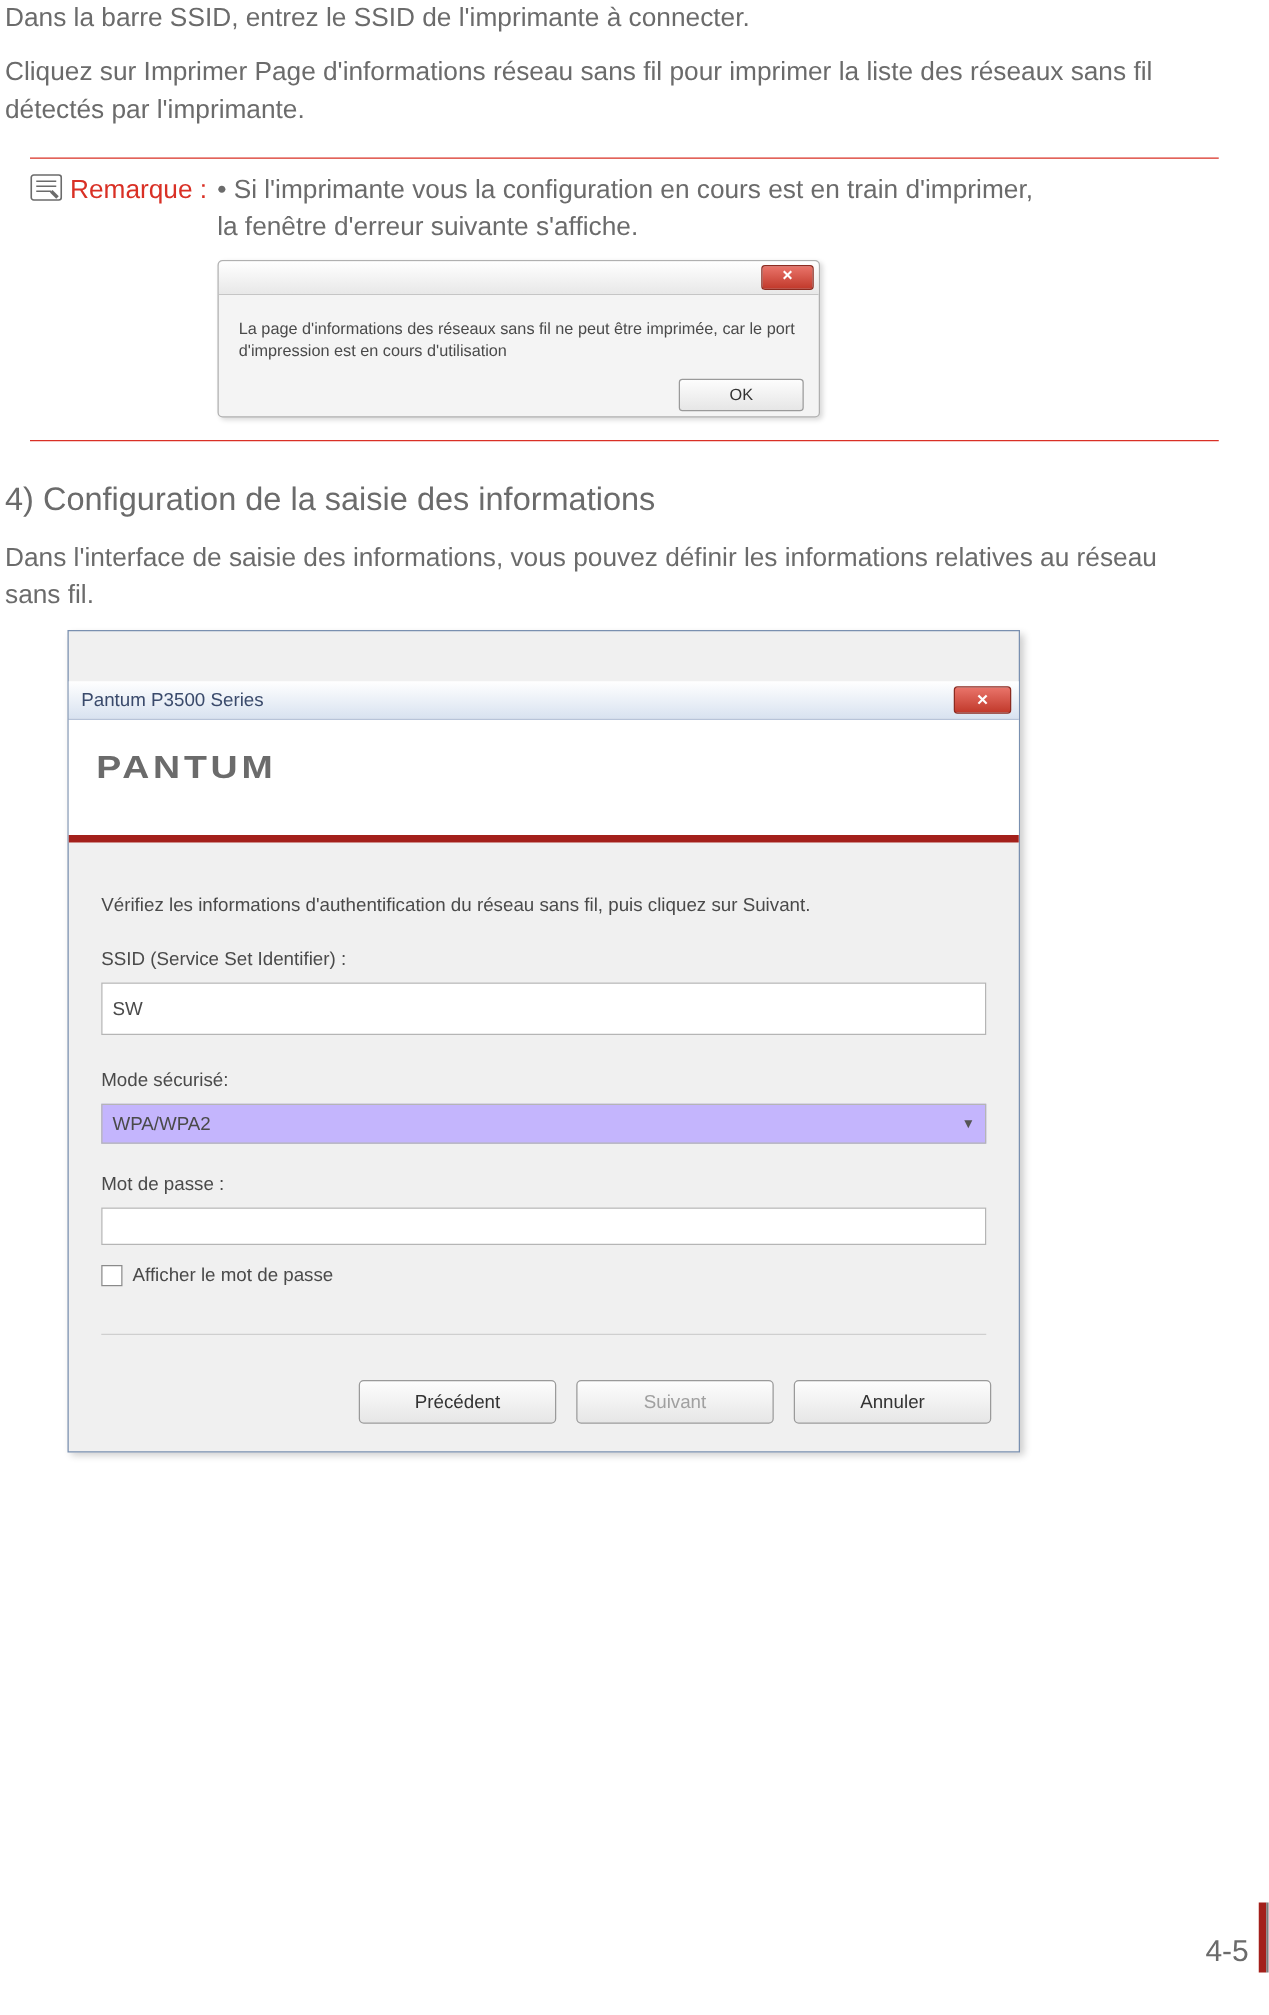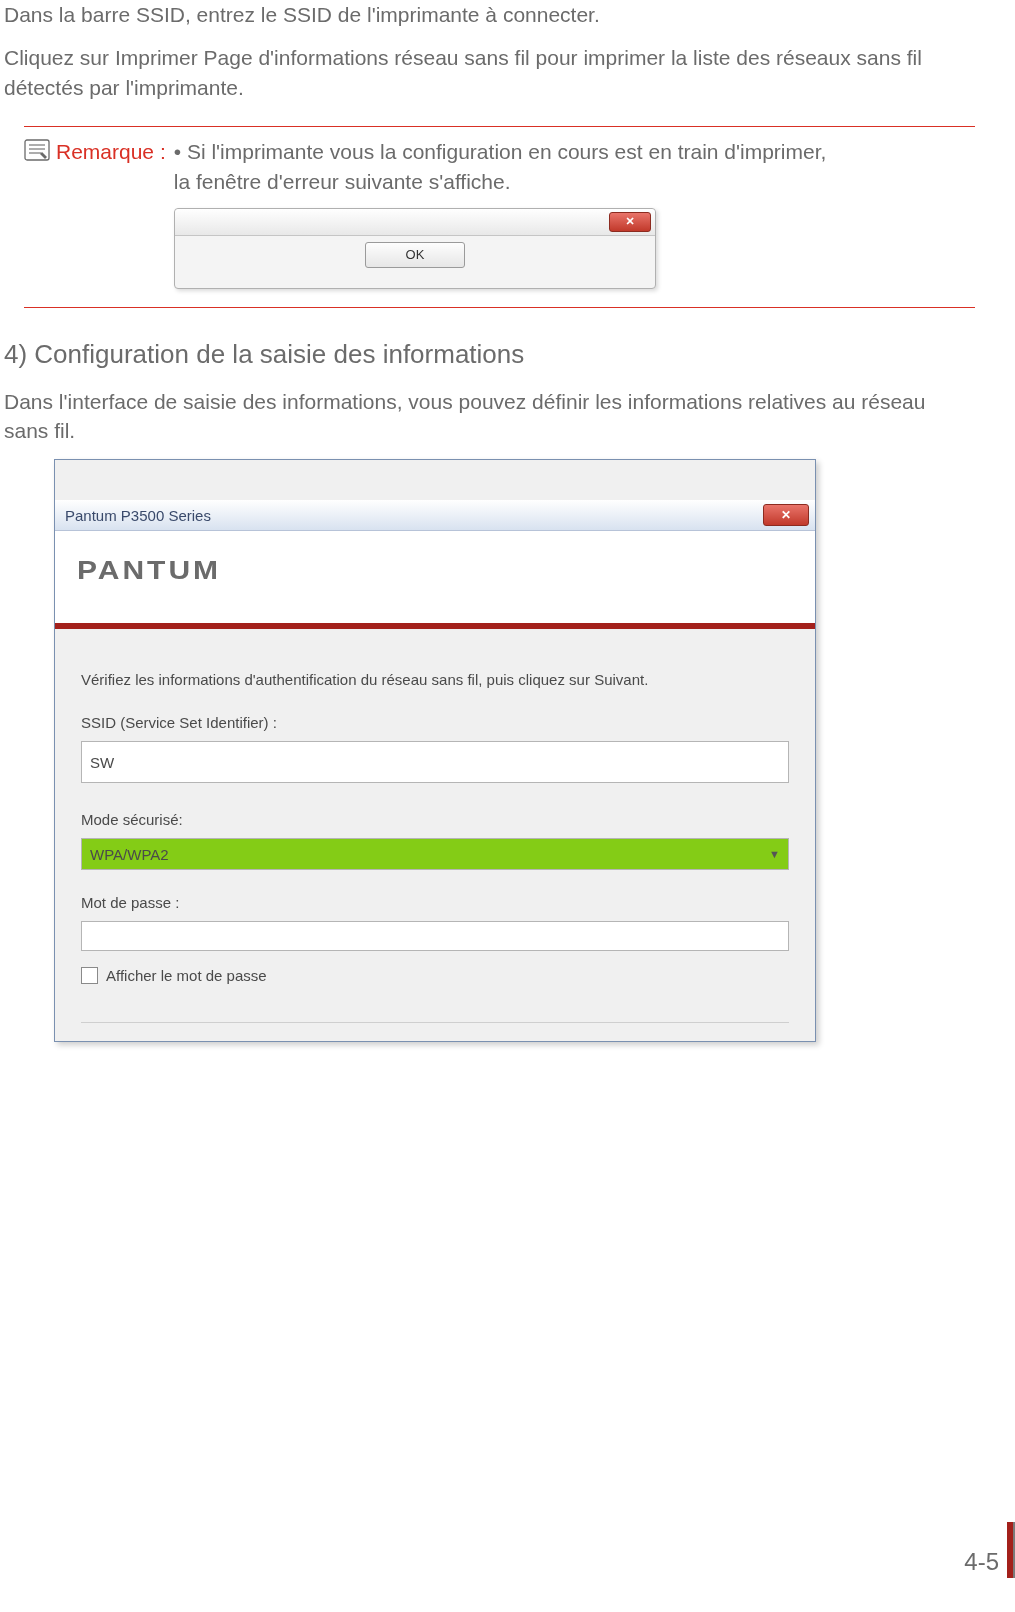--- a/index.html
+++ b/index.html
@@ -77,22 +77,22 @@
     color:#fff;
     font-size:11px;
     font-weight:bold;
   }
   .error-body {
     padding: 18px 16px 8px 16px;
     line-height:1.35;
   }
   .error-footer {
     display:flex;
-    justify-content:center;
-    padding: 6px 12px 20px 12px;
+    justify-content:flex-end;
+    padding: 6px 12px 4px 12px;
   }
   .ok-btn {
     min-width: 70px;
     padding: 3px 14px;
     background: linear-gradient(#fdfdfd,#e6e6e6);
     border: 1px solid #9a9a9a;
     border-radius:3px;
     font-size:13px;
     color:#333;
     text-align:center;
@@ -164,21 +164,21 @@
     background:#ffffff;
     padding: 20px 8px;
     font-size:15px;
     color:#4a4a4a;
     height:30px;
   }
   .select-box {
     width:100%;
     box-sizing:border-box;
     border:1px solid #b5b5b5;
-    background:#84cc16;
+    background:#c4b5fd;
     padding: 6px 8px;
     height:32px;
     display:flex;
     align-items:center;
     justify-content:space-between;
     font-size:15px;
     color:#4a4a4a;
   }
   .select-arrow {
     font-size:11px;
@@ -264,20 +264,21 @@
       <span class="note-text">
         <span>• Si l'imprimante vous la configuration en cours est en train d'imprimer,</span><br>
         <span>la fenêtre d'erreur suivante s'affiche.</span>
       </span>
     </div>
 
     <div class="error-dialog">
       <div class="error-titlebar">
         <div class="close-btn">✕</div>
       </div>
+      <div class="error-body">La page d'informations des réseaux sans fil ne peut être imprimée, car le port d'impression est en cours d'utilisation</div>
       <div class="error-footer">
         <div class="ok-btn">OK</div>
       </div>
     </div>
   </div>
 
   <p class="section-heading">4) Configuration de la saisie des informations</p>
   <p>Dans l'interface de saisie des informations, vous pouvez définir les informations relatives au réseau sans fil.</p>
 
   <div class="config-dialog">
@@ -303,18 +304,23 @@
       <div class="field-label" style="margin-top:22px;">Mot de passe :</div>
       <div class="pw-input"></div>
 
       <div class="checkbox-row">
         <div class="checkbox-box"></div>
         <span>Afficher le mot de passe</span>
       </div>
 
       <hr class="config-divider">
     </div>
+    <div class="config-buttons">
+      <div class="cfg-btn">Précédent</div>
+      <div class="cfg-btn disabled">Suivant</div>
+      <div class="cfg-btn">Annuler</div>
+    </div>
   </div>
 </div>
 
 <div class="page-number">4-5</div>
 <div class="page-marker"></div>
 <div class="page-marker-thin"></div>
 
 </body></html>

